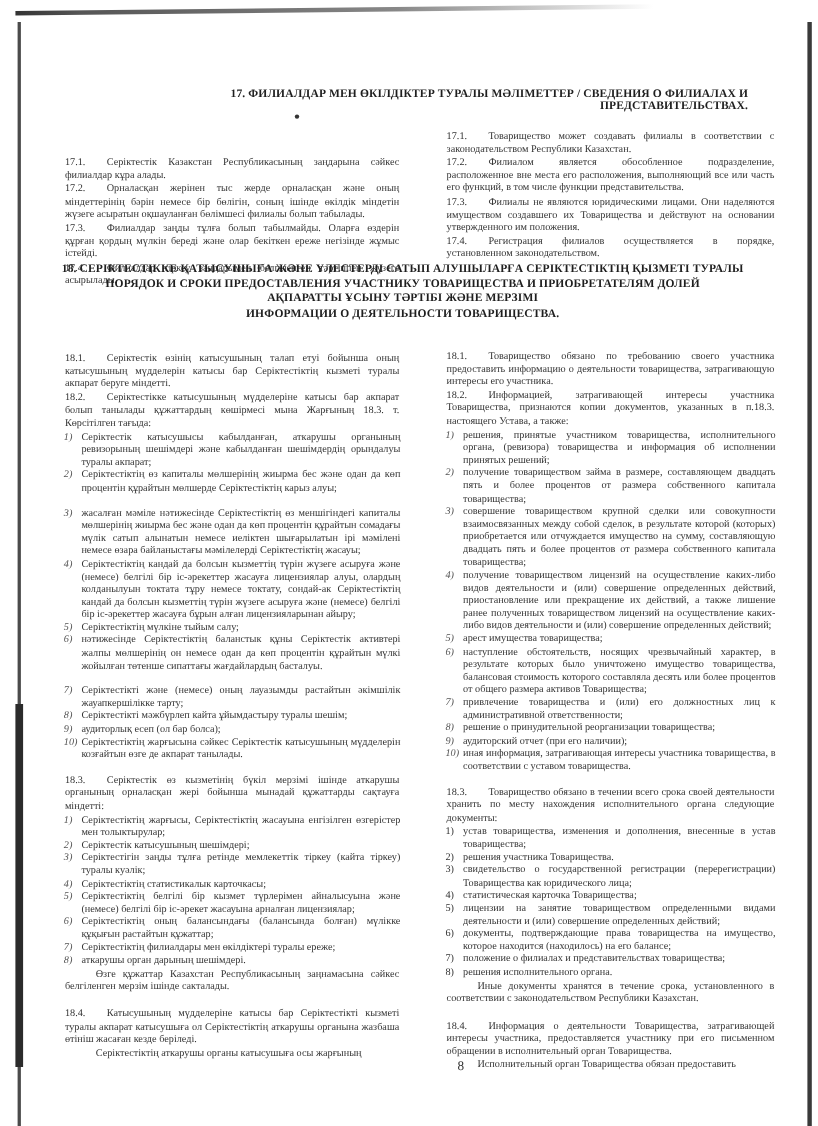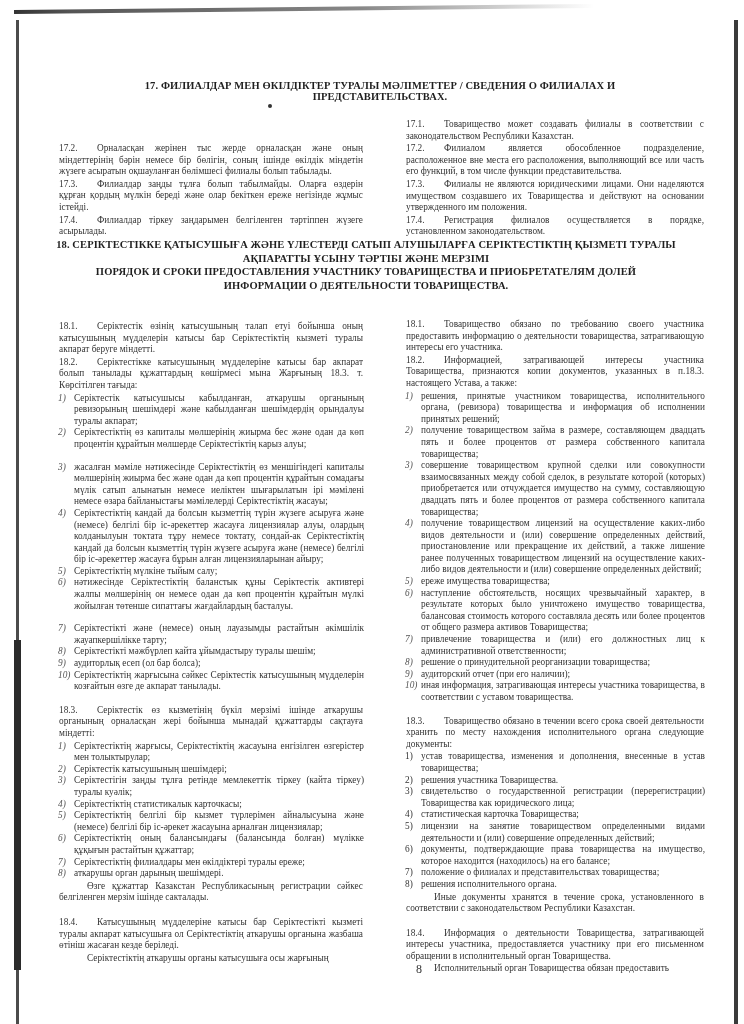--- a/index.html
+++ b/index.html
@@ -23,21 +23,21 @@
     transform: rotate(-0.6deg); transform-origin: left top;
   }
   .scan-right {
     position: absolute; right: 6px; top: 20px; width: 4px; height: 1004px;
     background: #3a3a3a;
   }
   .section-title {
     position: absolute; font-weight: bold; font-size: 10.5px; text-align: center;
     letter-spacing: 0.1px; color: #1f1f1f;
   }
-  #t17 { left: 80px; top: 80px; width: 600px; }
+  #t17 { left: 80px; top: 80px; width: 600px; text-align: right; }
   #t18 { left: 46px; top: 238px; width: 640px; line-height: 13.5px; }
   .col {
     position: absolute; font-size: 9.3px; line-height: 11.6px; text-align: justify;
     color: #333;
   }
   .col p { margin: 1px; }
   .num { display: inline-block; width: 38px; }
   .li { display: flex; }
   .li .n { width: 16px; flex: none; font-style: italic; color: #555; }
   .li .n.plain { font-style: normal; color: #333; }
@@ -56,36 +56,37 @@
 
 <div class="scan-top"></div>
 <div class="scan-left"></div>
 <div class="scan-left-thick"></div>
 <div class="scan-right"></div>
 <div class="speck" style="left:268px;top:104px;"></div>
 
 <div id="t17" class="section-title">17.   ФИЛИАЛДАР МЕН ӨКІЛДІКТЕР ТУРАЛЫ МӘЛІМЕТТЕР / СВЕДЕНИЯ О ФИЛИАЛАХ И ПРЕДСТАВИТЕЛЬСТВАХ.</div>
 
 <div id="k17" class="col">
+  <p><span class="num">17.1.</span><span>Серіктестік Казакстан Республикасының заңдарына сәйкес филиалдар кұра алады.</span></p>
   <p><span class="num">17.2.</span><span>Орналасқан жерінен тыс жерде орналасқан және оның міндеттерінің бәрін немесе бір бөлігін, соның ішінде өкілдік міндетін жүзеге асыратын оқшауланған бөлімшесі филиалы болып табылады.</span></p>
   <p><span class="num">17.3.</span><span>Филиалдар заңды тұлға болып табылмайды. Оларға өздерін құрған қордың мүлкін береді және олар бекіткен ереже негізінде жұмыс істейді.</span></p>
   <p><span class="num">17.4.</span><span>Филиалдар тіркеу заңдарымен белгіленген тәртіппен жүзеге асырылады.</span></p>
 </div>
 
 <div id="r17" class="col">
   <p><span class="num">17.1.</span><span>Товарищество может создавать филиалы в соответствии с законодательством Республики Казахстан.</span></p>
   <p><span class="num">17.2.</span><span>Филиалом является обособленное подразделение, расположенное вне места его расположения, выполняющий все или часть его функций, в том числе функции представительства.</span></p>
   <p><span class="num">17.3.</span><span>Филиалы не являются юридическими лицами. Они наделяются имуществом создавшего их Товарищества и действуют на основании утвержденного им положения.</span></p>
   <p><span class="num">17.4.</span><span>Регистрация филиалов осуществляется в порядке, установленном законодательством.</span></p>
 </div>
 
 <div id="t18" class="section-title">
   <div>18.   СЕРІКТЕСТІККЕ ҚАТЫСУШЫҒА ЖӘНЕ ҮЛЕСТЕРДІ САТЫП АЛУШЫЛАРҒА СЕРІКТЕСТІКТІҢ ҚЫЗМЕТІ ТУРАЛЫ</div>
+  <div>ПОРЯДОК И СРОКИ ПРЕДОСТАВЛЕНИЯ УЧАСТНИКУ ТОВАРИЩЕСТВА И ПРИОБРЕТАТЕЛЯМ ДОЛЕЙ</div>
   <div>АҚПАРАТТЫ ҰСЫНУ ТӘРТІБІ ЖӘНЕ МЕРЗІМІ</div>
-  <div>ПОРЯДОК И СРОКИ ПРЕДОСТАВЛЕНИЯ УЧАСТНИКУ ТОВАРИЩЕСТВА И ПРИОБРЕТАТЕЛЯМ ДОЛЕЙ</div>
   <div>ИНФОРМАЦИИ О ДЕЯТЕЛЬНОСТИ ТОВАРИЩЕСТВА.</div>
 </div>
 
 <div id="k18" class="col">
   <p><span class="num">18.1.</span><span>Серіктестік өзінің катысушының талап етуі бойынша оның катысушының мүдделерін катысы бар Серіктестіктің кызметі туралы акпарат беруге міндетті.</span></p>
   <p><span class="num">18.2.</span><span>Серіктестікке катысушының мүдделеріне катысы бар акпарат болып танылады құжаттардың көшірмесі мына Жарғының 18.3. т. Көрсітілген тағыда:</span></p>
   <div>
     <div class="li">
         <span class="n">1)</span>
         <span class="tx">Серіктестік катысушысы кабылданған, аткарушы органының ревизорының шешімдері және кабылданған шешімдердің орындалуы туралы акпарат;</span>
@@ -158,21 +159,21 @@
       </div>
     <div class="li">
         <span class="n">7)</span>
         <span class="tx">Серіктестіктің филиалдары мен өкілдіктері туралы ереже;</span>
       </div>
     <div class="li">
         <span class="n">8)</span>
         <span class="tx">аткарушы орган дарының шешімдері.</span>
       </div>
   </div>
-  <p class="indent">Өзге құжаттар Казакстан Республикасының регистрации сәйкес белгіленген мерзім ішінде сакталады.</p>
+  <p class="indent">Өзге құжаттар Казахстан Республикасының заңнамасына сәйкес белгіленген мерзім ішінде сакталады.</p>
   <div class="gap"></div>
   <p><span class="num">18.4.</span><span>Катысушының мүдделеріне катысы бар Серіктестікті кызметі туралы акпарат катысушыға ол Серіктестіктің аткарушы органына жазбаша өтініш жасаған кезде беріледі.</span></p>
   <p class="indent">Серіктестіктің аткарушы органы катысушыға осы жарғының</p>
 </div>
 
 <div id="r18" class="col">
   <p><span class="num">18.1.</span><span>Товарищество обязано по требованию своего участника предоставить информацию о деятельности товарищества, затрагивающую интересы его участника.</span></p>
   <p><span class="num">18.2.</span><span>Информацией, затрагивающей интересы участника Товарищества, признаются копии документов, указанных в п.18.3. настоящего Устава, а также:</span></p>
   <div>
     <div class="li">
@@ -186,21 +187,21 @@
     <div class="li">
         <span class="n">3)</span>
         <span class="tx">совершение товариществом крупной сделки или совокупности взаимосвязанных между собой сделок, в результате которой (которых) приобретается или отчуждается имущество на сумму, составляющую двадцать пять и более процентов от размера собственного капитала товарищества;</span>
       </div>
     <div class="li">
         <span class="n">4)</span>
         <span class="tx">получение товариществом лицензий на осуществление каких-либо видов деятельности и (или) совершение определенных действий, приостановление или прекращение их действий, а также лишение ранее полученных товариществом лицензий на осуществление каких-либо видов деятельности и (или) совершение определенных действий;</span>
       </div>
     <div class="li">
         <span class="n">5)</span>
-        <span class="tx">ереже имущества товарищества;</span>
+        <span class="tx">арест имущества товарищества;</span>
       </div>
     <div class="li">
         <span class="n">6)</span>
         <span class="tx">наступление обстоятельств, носящих чрезвычайный характер, в результате которых было уничтожено имущество товарищества, балансовая стоимость которого составляла десять или более процентов от общего размера активов Товарищества;</span>
       </div>
     <div class="li">
         <span class="n">7)</span>
         <span class="tx">привлечение товарищества и (или) его должностных лиц к административной ответственности;</span>
       </div>
     <div class="li">

